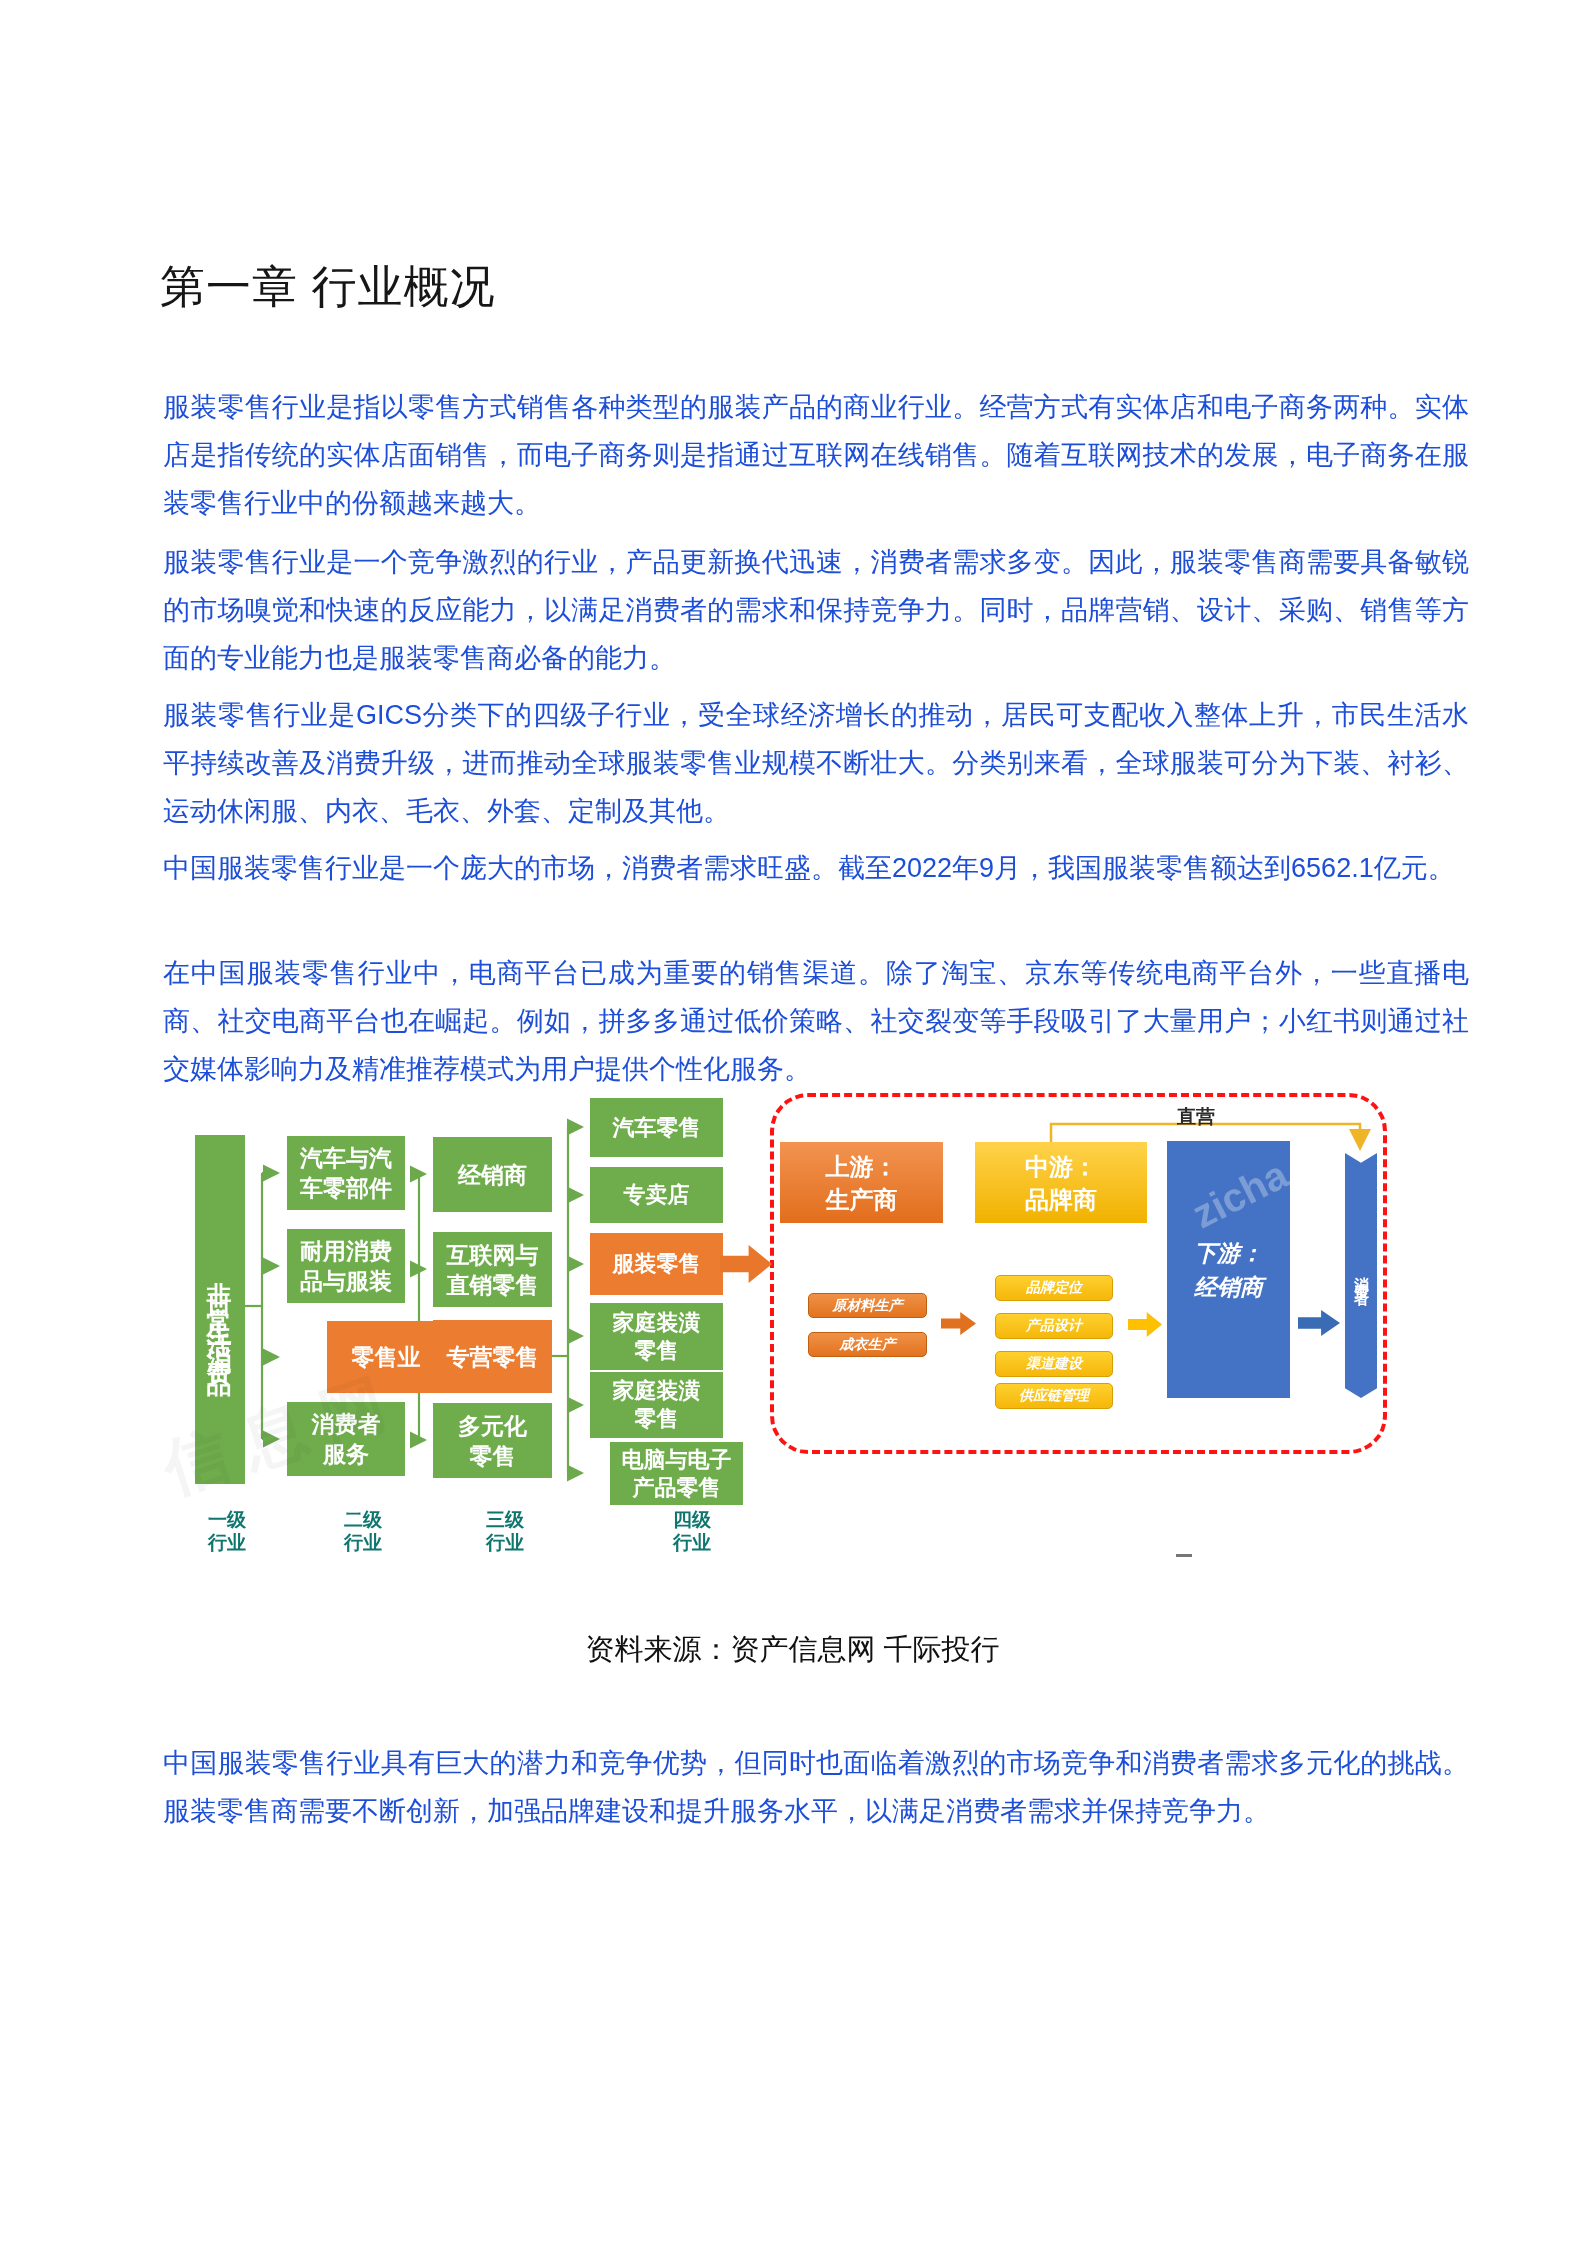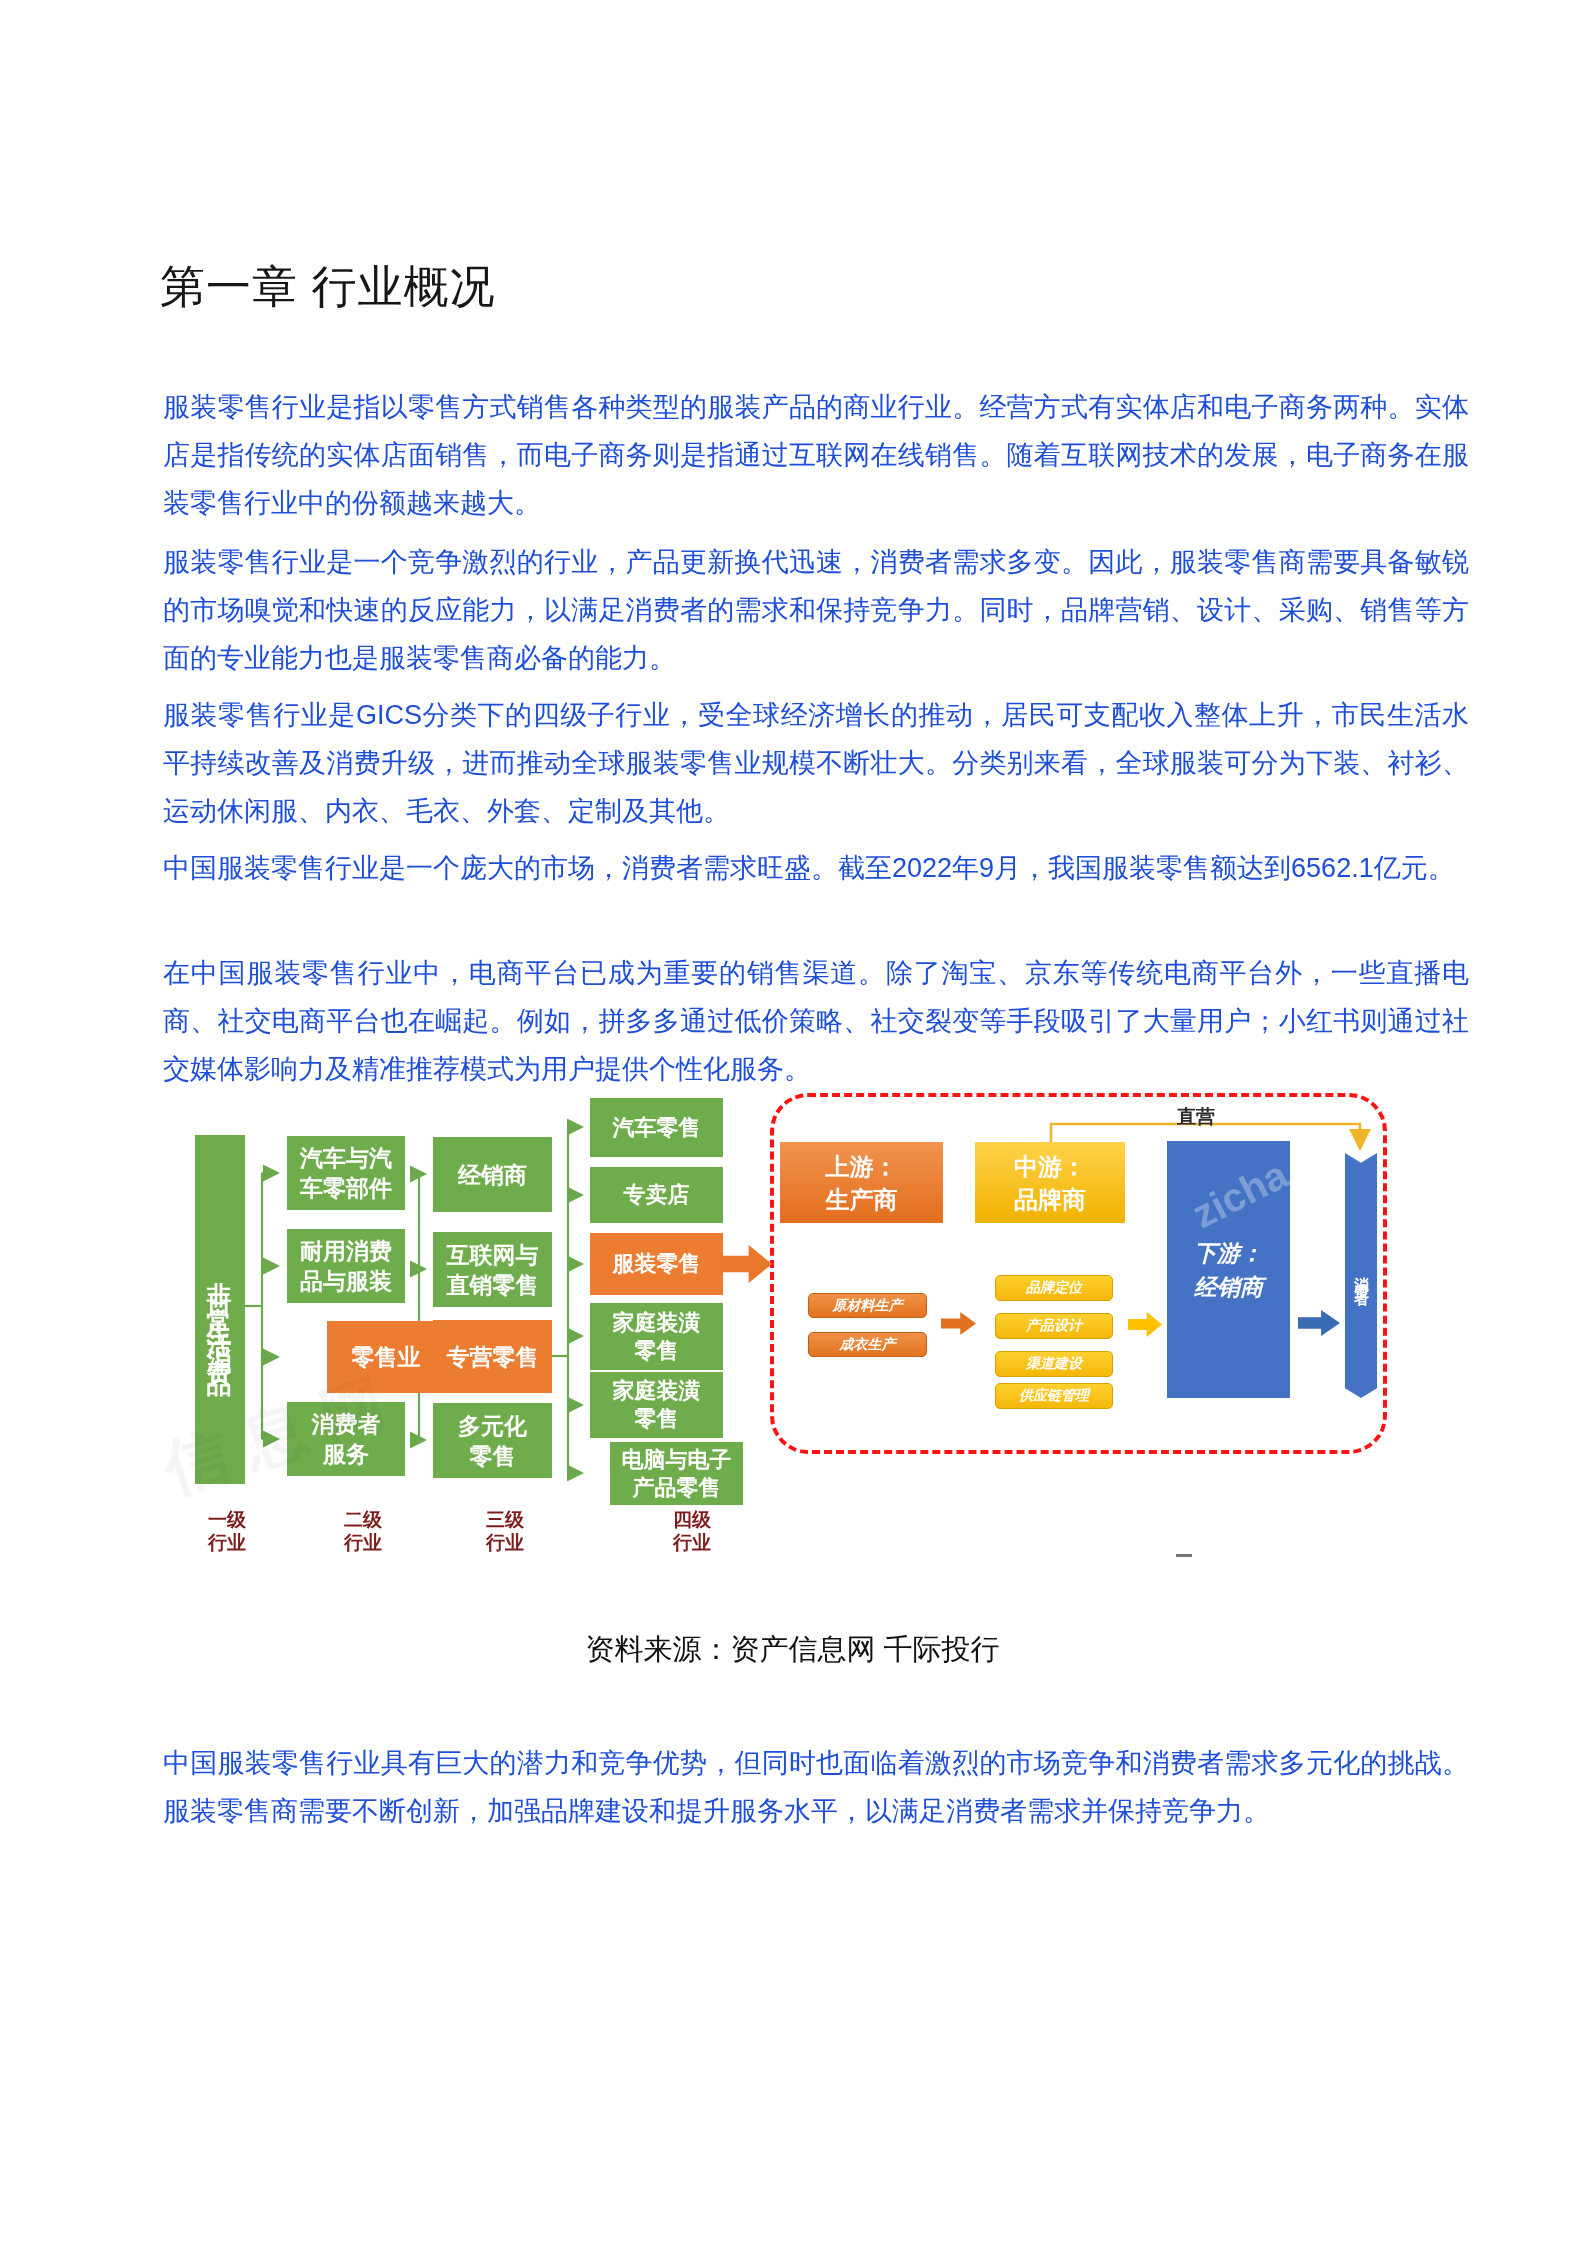--- a/index.html
+++ b/index.html
@@ -39,21 +39,21 @@
   .sbox-orange{background:linear-gradient(180deg,#F09147,#E2731F);border:1px solid #C05F10;}
   .sbox-yellow{background:linear-gradient(180deg,#FFD02E,#F5B70A);border:1px solid #D99E00;}
   .block-arrow{position:absolute;z-index:2;
         clip-path:polygon(0 28%,55% 28%,55% 0,100% 50%,55% 100%,55% 72%,0 72%);}
   .flow-border{position:absolute;left:770px;top:13px;width:609px;height:353px;
         border:4px dashed #FF1212;border-radius:38px;z-index:1;}
   .direct-label{position:absolute;left:1177px;top:24px;font-size:19px;font-weight:600;
         color:#2b2b2b;z-index:3;}
   .lvl-label{position:absolute;top:428px;width:84px;text-align:center;white-space:pre-line;
         font-family:"Liberation Serif","DejaVu Serif",serif;font-weight:700;
-        font-size:19px;line-height:23px;color:#7f1d1d;}
+        font-size:19px;line-height:23px;color:#0f766e;}
   .diagram-caption{position:absolute;left:282px;top:499px;
         font-family:"Liberation Serif","DejaVu Serif",serif;font-weight:700;
         font-size:27px;color:#111;letter-spacing:2px;}
   .dash-mark{position:absolute;left:1176px;top:474px;width:16px;height:3px;background:#777;}
   .wm{position:absolute;pointer-events:none;font-weight:700;z-index:4;}
   .wm-blue{left:1190px;top:92px;font-size:40px;color:rgba(255,255,255,0.30);
         transform:rotate(-27deg);}
   .wm-cn{left:160px;top:310px;font-size:64px;color:rgba(60,60,60,0.05);
         transform:rotate(-18deg);letter-spacing:18px;}
 </style>
@@ -131,21 +131,21 @@
   <div class="tbox green t4" style="left:610px;top:362px;width:133px;height:63px;">电脑与电子
 产品零售</div>
 
   <div class="block-arrow" style="left:720px;top:165px;width:52px;height:38px;background:#E8762B;"></div>
 
   <div class="flow-border"></div>
   <div class="direct-label">直营</div>
 
   <div class="fbox upstream-bg" style="left:780px;top:62px;width:163px;height:81px;">上游：
 生产商</div>
-  <div class="fbox midstream-bg" style="left:975px;top:62px;width:150px;height:81px;">中游：
+  <div class="fbox midstream-bg" style="left:975px;top:62px;width:172px;height:81px;">中游：
 品牌商</div>
   <div class="fbox downstream-bg" style="left:1167px;top:61px;width:123px;height:257px;">下游：
 经销商</div>
   <div class="abs consumer-bg" style="left:1345px;top:73px;width:32px;height:245px;">消费者</div>
 
   <div class="sbox sbox-orange" style="left:808px;top:213px;width:117px;height:23px;">原材料生产</div>
   <div class="sbox sbox-orange" style="left:808px;top:252px;width:117px;height:23px;">成衣生产</div>
 
   <div class="block-arrow" style="left:941px;top:232px;width:35px;height:23px;background:#E0711F;"></div>
 

